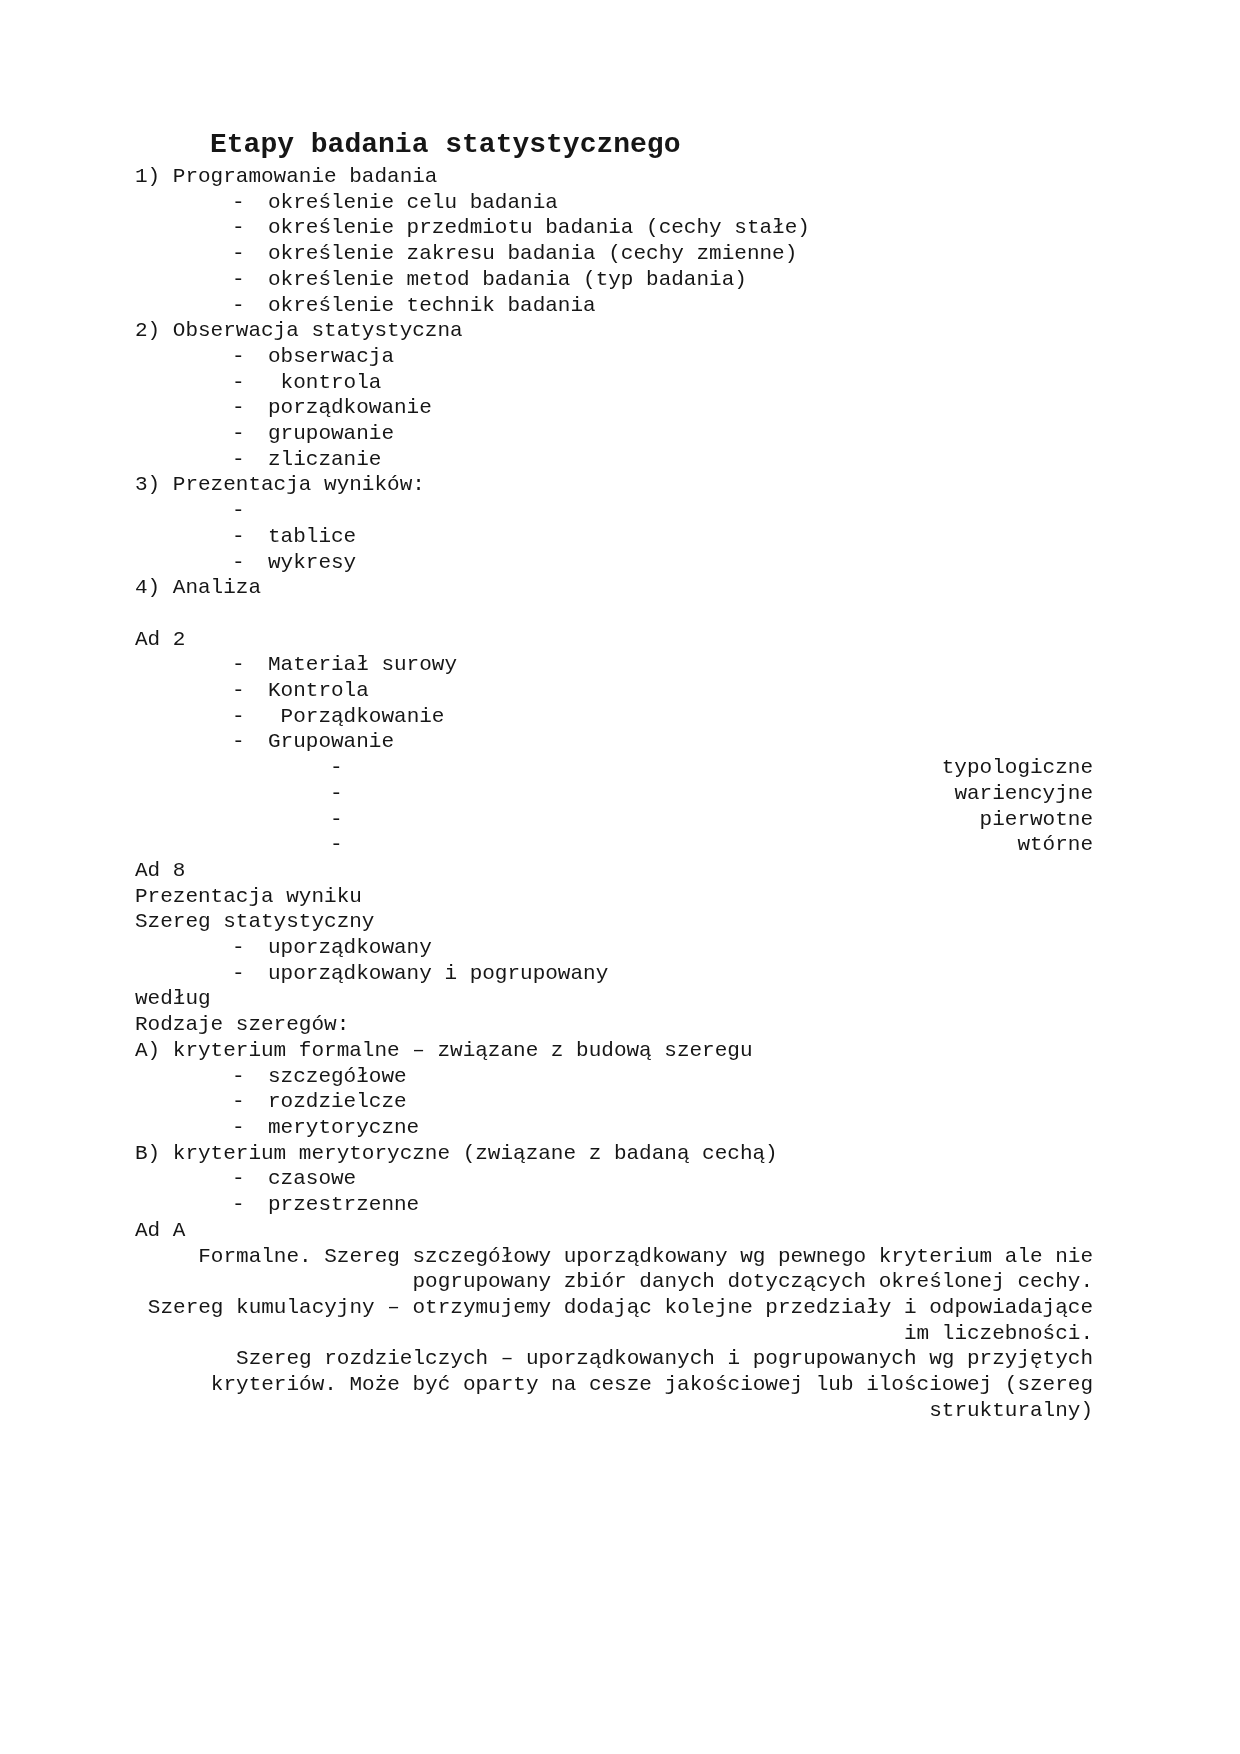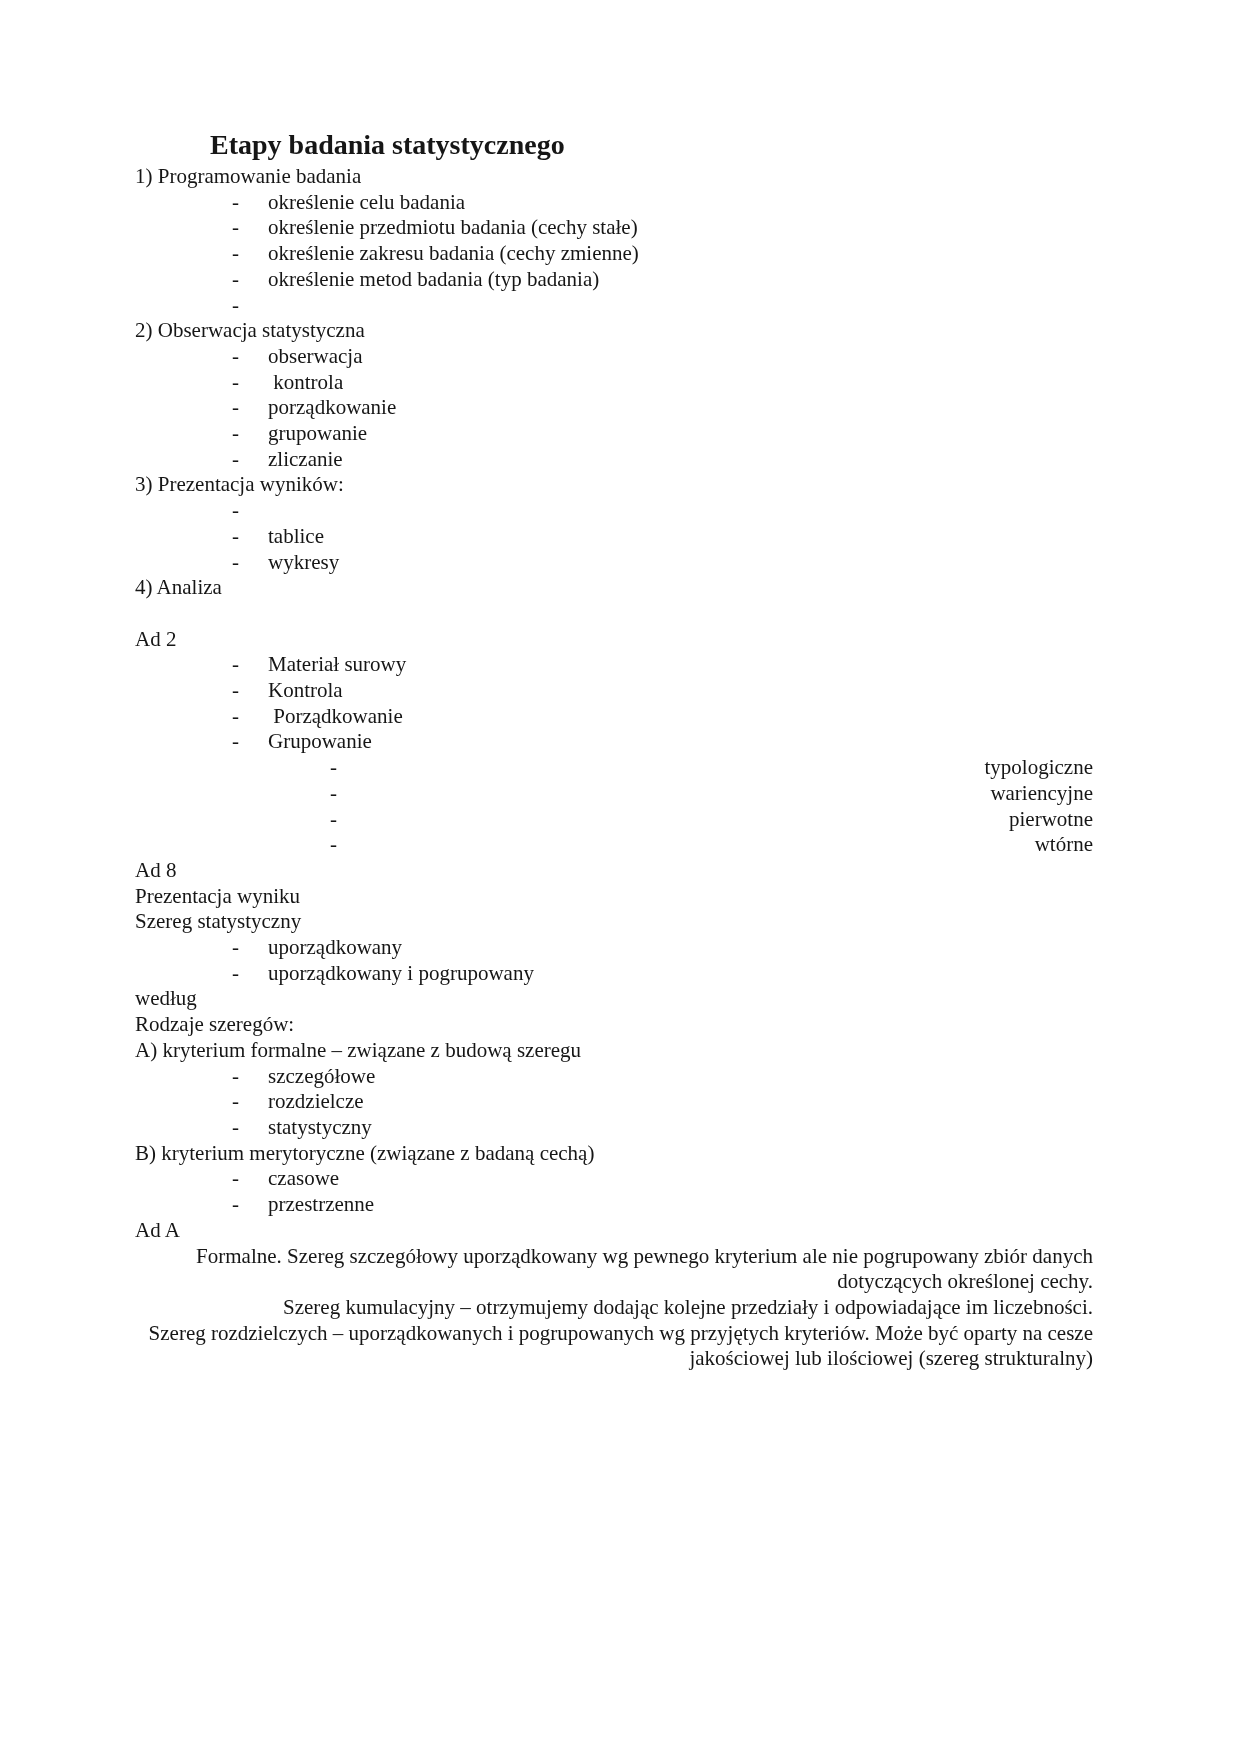--- a/index.html
+++ b/index.html
@@ -2,21 +2,21 @@
 <html><head>
 <meta charset="utf-8">
 <style>
   html, body { margin: 0; padding: 0; background: #e9e9e9; }
   .page {
     position: relative;
     width: 1240px;
     height: 1754px;
     margin: 0 auto;
     background: #ffffff;
-    font-family: Liberation Serif, serif;
+    font-family: Liberation Mono, monospace;
     color: #161616;
     overflow: hidden;
   }
   .content {
     position: absolute;
     left: 135px;
     top: 128px;
     width: 958px;
     font-size: 21px;
     line-height: 25.7px;
@@ -64,20 +64,21 @@
       <div class="dash">
         <span class="bullet">-</span>
         <span class="txt">określenie zakresu badania (cechy zmienne)</span>
       </div>
       <div class="dash">
         <span class="bullet">-</span>
         <span class="txt">określenie metod badania (typ badania)</span>
       </div>
       <div class="dash">
         <span class="bullet">-</span>
+        <span class="txt">określenie technik badania</span>
       </div>
       <div class="line">2) Obserwacja statystyczna</div>
       <div class="dash">
         <span class="bullet">-</span>
         <span class="txt">obserwacja</span>
       </div>
       <div class="dash">
         <span class="bullet">-</span>
         <span class="txt"> kontrola</span>
       </div>
@@ -157,21 +158,21 @@
       <div class="dash">
         <span class="bullet">-</span>
         <span class="txt">szczegółowe</span>
       </div>
       <div class="dash">
         <span class="bullet">-</span>
         <span class="txt">rozdzielcze</span>
       </div>
       <div class="dash">
         <span class="bullet">-</span>
-        <span class="txt">statystyczny</span>
+        <span class="txt">merytoryczne</span>
       </div>
       <div class="line">B) kryterium merytoryczne (związane z badaną cechą)</div>
       <div class="dash">
         <span class="bullet">-</span>
         <span class="txt">czasowe</span>
       </div>
       <div class="dash">
         <span class="bullet">-</span>
         <span class="txt">przestrzenne</span>
       </div>

